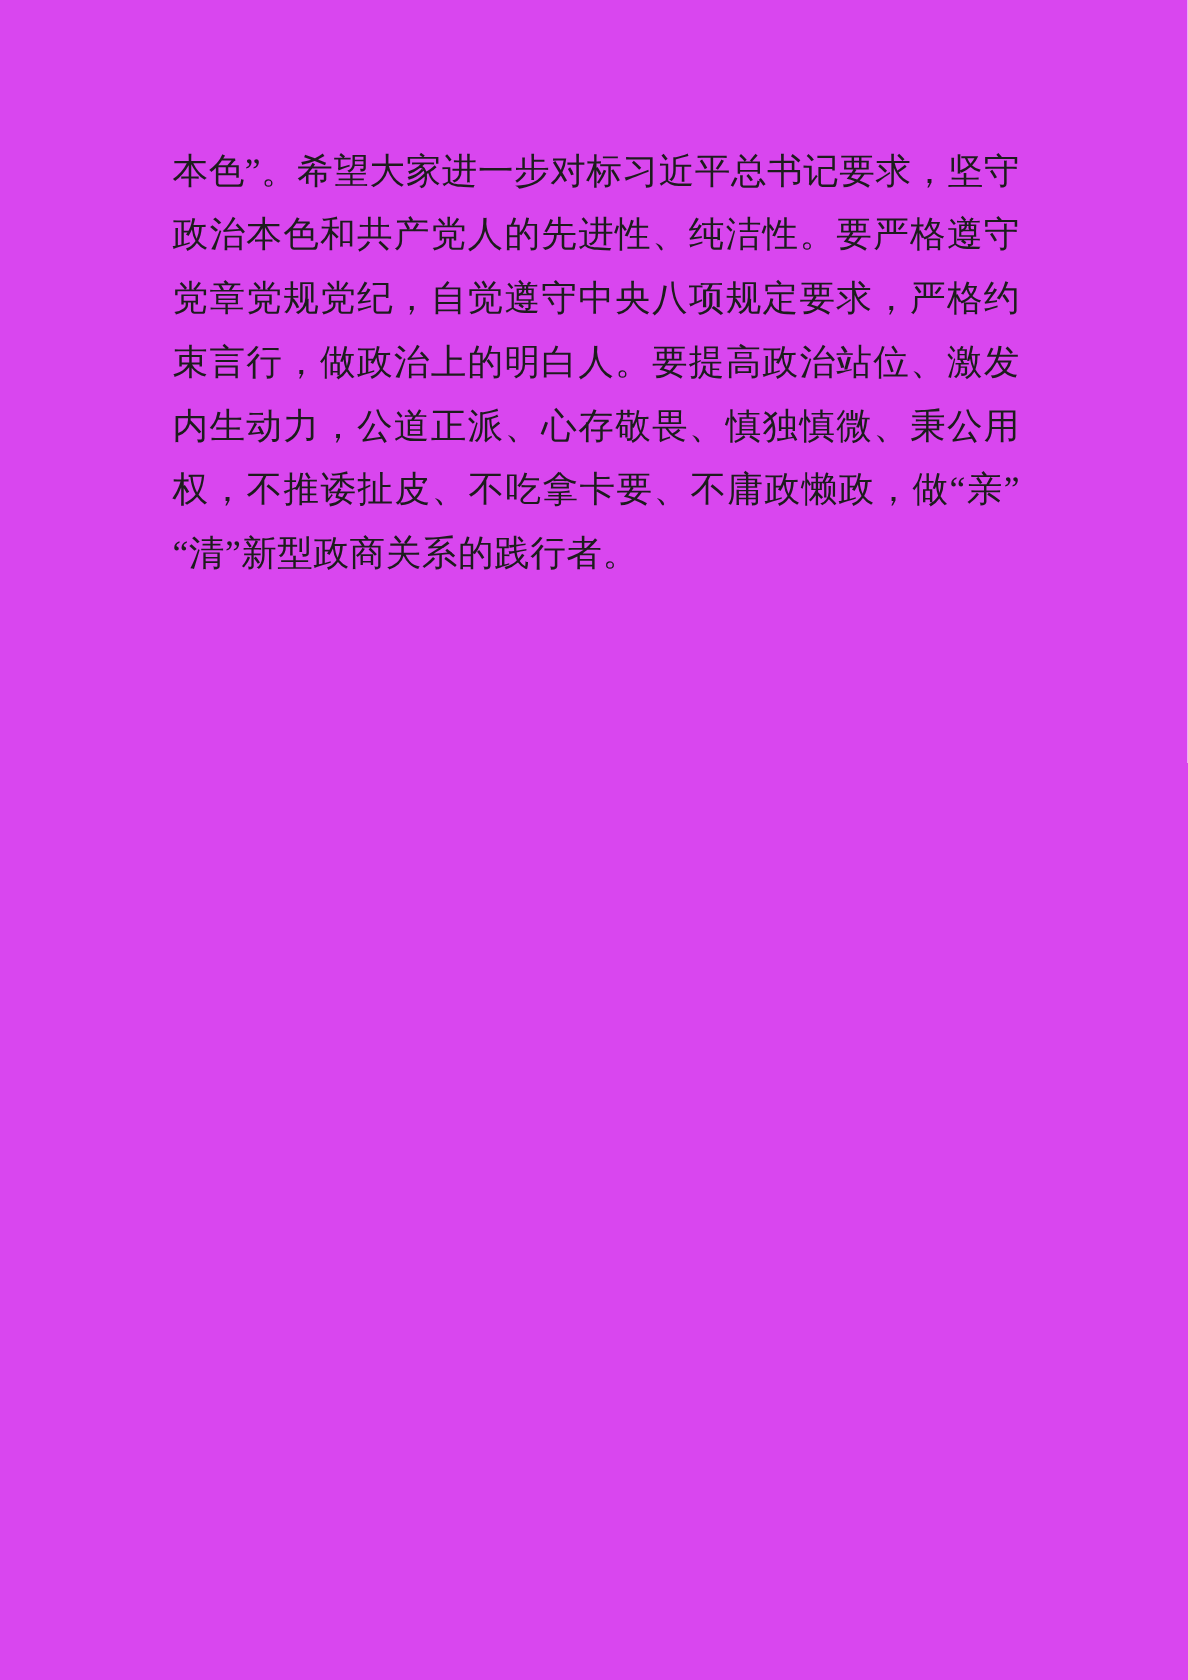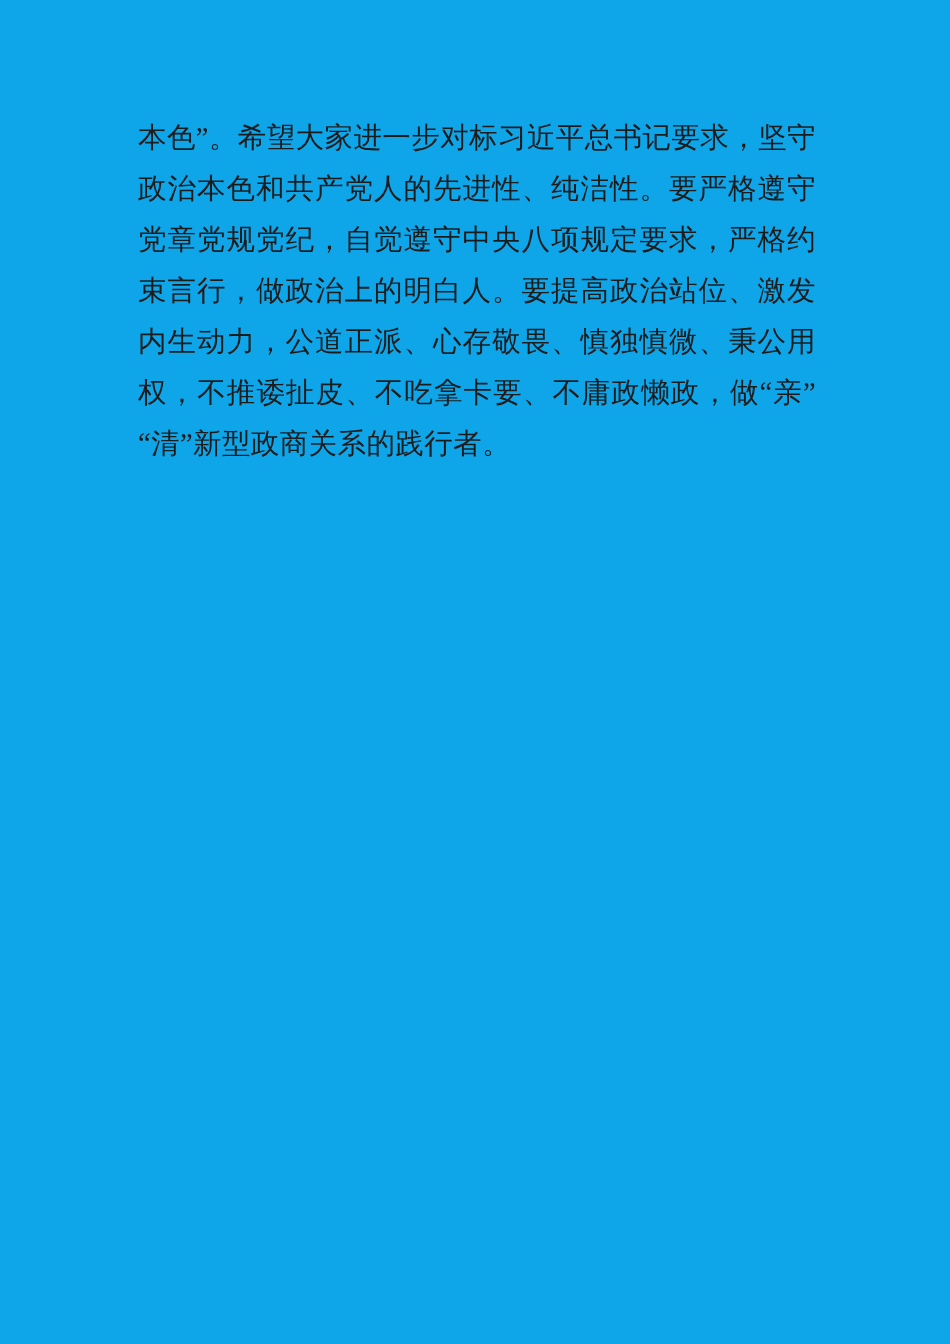--- a/index.html
+++ b/index.html
@@ -11,21 +11,21 @@
     width: 950px;
     height: 1344px;
     font-family: "Liberation Serif", "DejaVu Serif", serif;
     color: #1b1b1b;
     overflow: hidden;
   }
   .page {
     position: relative;
     width: 950px;
     height: 1344px;
-    background: #0ea5e9;
+    background: #d946ef;
     box-sizing: border-box;
   }
   .doc-body {
     position: absolute;
     left: 138px;
     top: 112px;
     width: 678px;
   }
   .paragraph {
     margin: 0;

